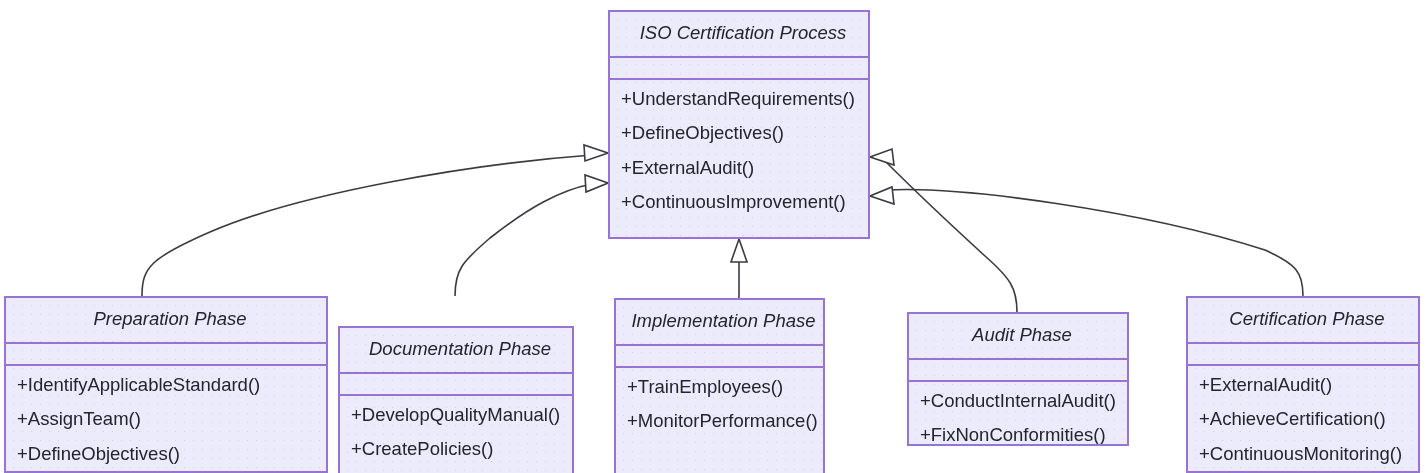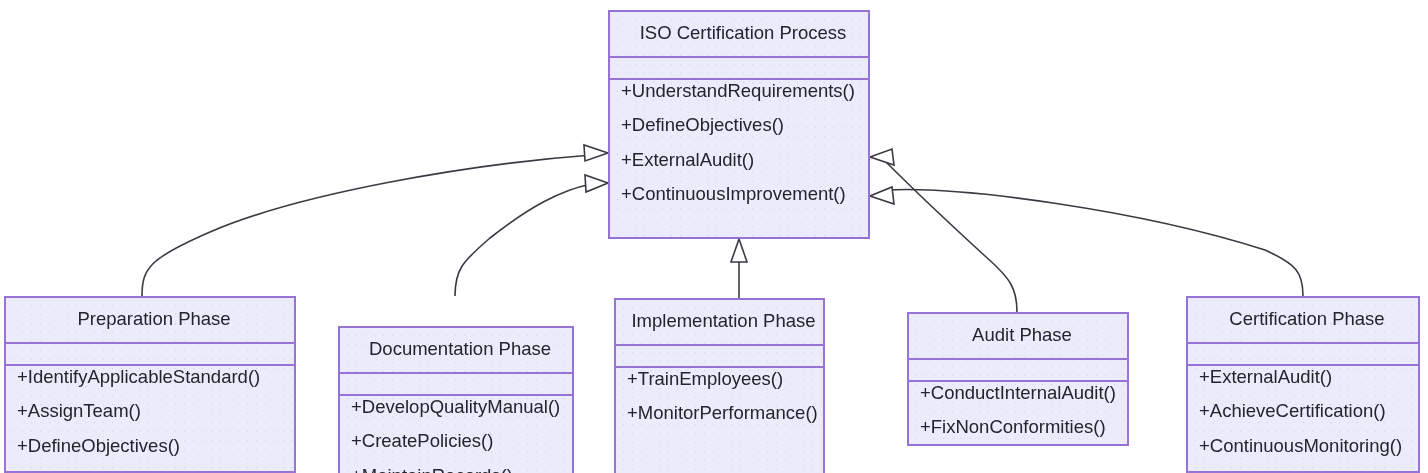--- a/index.html
+++ b/index.html
@@ -37,29 +37,30 @@
   }
   .uml-title {
     box-sizing: border-box;
     border-bottom: 2px solid #9673d4;
     text-align: center;
     font-size: 18.5px;
     color: #24242c;
     line-height: 1;
     padding: 12px 6px 13px 14px;
     white-space: nowrap;
+    font-style: italic;
   }
   .uml-attrs {
     box-sizing: border-box;
     border-bottom: 2px solid #9673d4;
     height: 22px;
   }
   .uml-methods {
     box-sizing: border-box;
-    padding: 2px 0 10px 0;
+    padding: 10px 0 10px 0;
   }
   .uml-method {
     font-size: 18.5px;
     color: #24242c;
     line-height: 1;
     padding: 0 9px 0 11px;
     margin-bottom: 16px;
     white-space: nowrap;
   }
   .uml-method:last-child {
@@ -92,21 +93,21 @@
     <div class="uml-title">ISO Certification Process</div>
     <div class="uml-attrs"></div>
     <div class="uml-methods">
       <div class="uml-method">+UnderstandRequirements()</div>
       <div class="uml-method">+DefineObjectives()</div>
       <div class="uml-method">+ExternalAudit()</div>
       <div class="uml-method">+ContinuousImprovement()</div>
     </div>
   </div>
 
-  <div class="uml-class" style="left:4px; top:296px; width:292px; height:177px;">
+  <div class="uml-class" style="left:4px; top:296px; width:324px; height:177px;">
     <div class="uml-title">Preparation Phase</div>
     <div class="uml-attrs"></div>
     <div class="uml-methods">
       <div class="uml-method">+IdentifyApplicableStandard()</div>
       <div class="uml-method">+AssignTeam()</div>
       <div class="uml-method">+DefineObjectives()</div>
     </div>
   </div>
 
   <div class="uml-class" style="left:338px; top:296px; width:236px; height:177px;margin-top:30px;">

